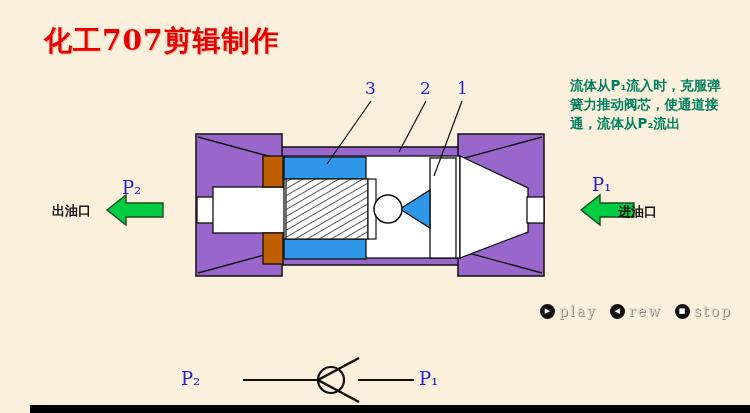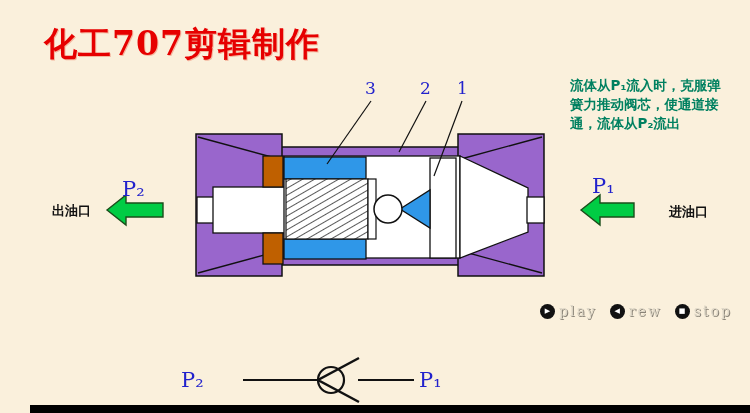--- a/index.html
+++ b/index.html
@@ -2,41 +2,41 @@
 <html><head>
 <meta charset="utf-8">
 <style>
   html,body{margin:0;padding:0;}
   .stage{
     position:relative;width:750px;height:413px;background:#FAF0DC;
     font-family:"DejaVu Sans","Liberation Sans",sans-serif;overflow:hidden;
   }
   .art{position:absolute;left:0;top:0;}
   .title{
-    position:absolute;left:44px;top:22px;font-size:33px;font-weight:bold;
+    position:absolute;left:44px;top:22px;font-size:28px;font-weight:bold;
     color:#E60000;font-family:"DejaVu Serif","Liberation Serif",serif;
     letter-spacing:1px;text-shadow:1px 1px 0 #f4b8a0;
   }
   .note{
     position:absolute;left:570px;top:76px;width:182px;color:#008060;
     font-size:13.5px;line-height:19px;font-weight:bold;
   }
   .part-label{
     position:absolute;color:#2222CC;font-size:17px;
     font-family:"DejaVu Serif","Liberation Serif",serif;
   }
   .lbl3{left:365px;top:78px}.lbl2{left:420px;top:78px}.lbl1{left:457px;top:78px}
   .p-label{
-    position:absolute;color:#2222CC;font-size:21px;
+    position:absolute;color:#2222CC;font-size:18px;
     font-family:"DejaVu Serif","Liberation Serif",serif;
   }
   .p2{left:122px;top:177px}.p1{left:592px;top:174px}
   .sym-p2{left:181px;top:368px}.sym-p1{left:419px;top:368px}
   .port-name{position:absolute;color:#101010;font-size:13px;font-weight:bold;}
-  .outlet{left:52px;top:202px}.inlet{left:669px;top:203px}
+  .outlet{left:52px;top:202px}.inlet{left:618px;top:203px}
   .controls{position:absolute;left:540px;top:303px;display:flex;gap:13px;align-items:center;}
   .ctrl{display:flex;align-items:center;gap:4px;cursor:pointer;}
   .ctrl-circle{
     width:15px;height:15px;border-radius:50%;background:#111;color:#fff;
     display:flex;align-items:center;justify-content:center;font-size:7px;line-height:1;
   }
   .ctrl-label{
     font-size:14px;color:#ddd6c6;text-shadow:1px 1px 0 #8a8478;
     letter-spacing:2px;font-family:"DejaVu Serif","Liberation Serif",serif;
   }

